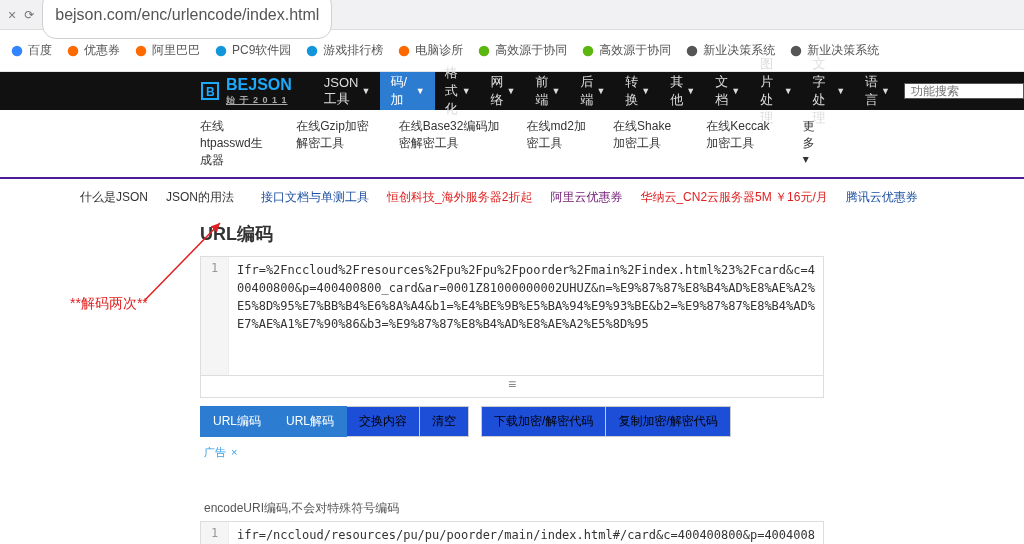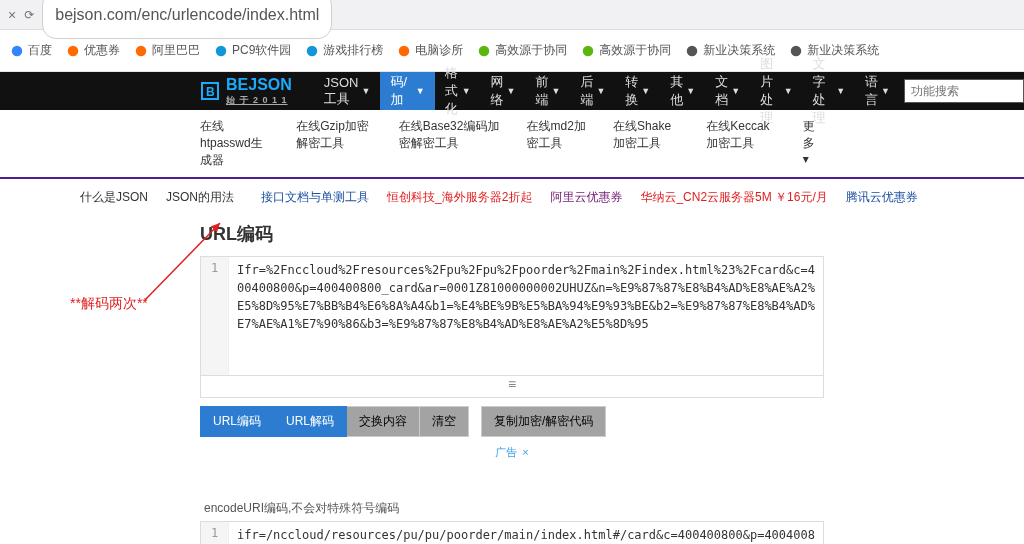--- a/index.html
+++ b/index.html
@@ -18,29 +18,29 @@
 .nav-sub span { cursor: pointer; }
 .promo-bar { padding: 10px 80px; display: flex; gap: 18px; font-size: 12px; align-items: center; }
 .promo-bar a { text-decoration: none; cursor: pointer; }
 .content { padding: 0 200px; }
 h2 { font-size: 18px; color: #333; margin: 6px 0 10px; font-weight: bold; }
 .codebox { border: 1px solid #ddd; background: #fff; display: flex; font-family: Consolas, monospace; font-size: 12px; }
 .codebox .gutter { width: 28px; background: #f5f5f5; border-right: 1px solid #eee; color: #999; text-align: center; padding-top: 4px; }
 .codebox .code { padding: 4px 8px; color: #333; word-break: break-all; flex: 1; line-height: 1.5; }
 .mid-strip { border: 1px solid #ddd; border-top: none; height: 22px; text-align: center; color: #888; font-size: 14px; }
 .btn-row { display: flex; gap: 0; margin: 8px 0; align-items: center; }
-.btn { border: 1px solid #ccc; background: #a3a3a3; padding: 6px 12px; font-size: 12px; cursor: pointer; }
+.btn { border: 1px solid #ccc; background: #1d4ed8; padding: 6px 12px; font-size: 12px; cursor: pointer; }
 .btn + .btn { border-left: none; }
 .btn.primary { background: #2c7dd1; color: #fff; border-color: #2c7dd1; }
 .btn-group { display: flex; }
-.ad-label { text-align: center; color: #3aa0e8; font-size: 11px; margin: 6px 4px 40px; }
+.ad-label { text-align: left; color: #3aa0e8; font-size: 11px; margin: 6px 4px 40px; }
 .ad-label .x { color: #3aa0e8; margin-left: 2px; }
 .note { font-size: 12px; color: #555; margin: 4px 4px; }
 .search-box { margin-left: auto; }
-.search-box input { height: 24px; width: 120px; padding: 0 6px; font-size: 12px; border: 1px solid #555; background: #fff; }
+.search-box input { height: 16px; width: 120px; padding: 0 6px; font-size: 12px; border: 1px solid #555; background: #fff; }
 .red-anno { position: absolute; left: 70px; top: 295px; color: #e02020; font-size: 14px; font-weight: 500; }
 .arrow { position: absolute; left: 140px; top: 215px; pointer-events: none; }
 .chev { font-size: 9px; }
 </style>
 </head>
 <body>
 
 <div class="addr-bar">
   <span style="color:#777;font-size:14px;">×</span>
   <span style="color:#777;">⟳</span>
@@ -138,20 +138,21 @@
 
   <div class="btn-row">
     <div class="btn-group">
       <button class="btn primary">URL编码</button>
       <button class="btn primary">URL解码</button>
       <button class="btn">交换内容</button>
       <button class="btn">清空</button>
     </div>
     <div style="width:12px"></div>
     <div class="btn-group">
+      <button class="btn">下载加密/解密代码</button>
       <button class="btn">复制加密/解密代码</button>
     </div>
   </div>
 
   <div class="ad-label"><span>广告</span><span class="x"> ×</span></div>
 
   <div class="note">encodeURI编码,不会对特殊符号编码</div>
   <div class="codebox" style="min-height:46px;">
     <div class="gutter">1</div>
     <div class="code">ifr=/nccloud/resources/pu/pu/poorder/main/index.html#/card&amp;c=400400800&amp;p=400400800_card&amp;ar=0001Z81000000002UHUZ&amp;n=采购订单维护&amp;b1=供应链&amp;b2=采购管理&amp;b3=采购订单</div>

